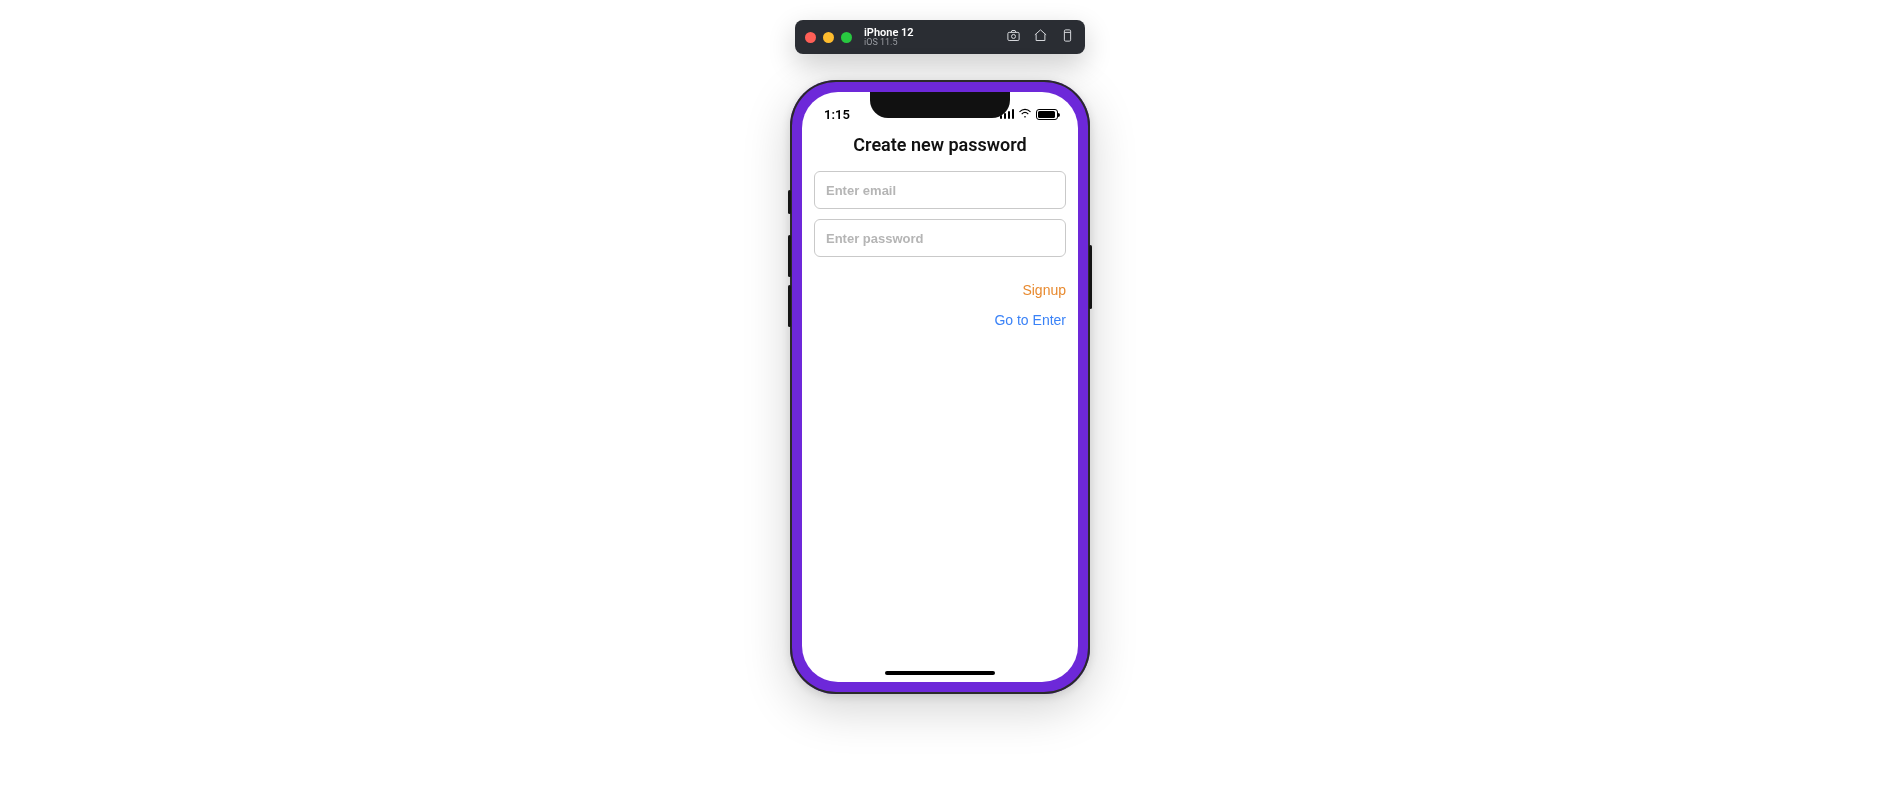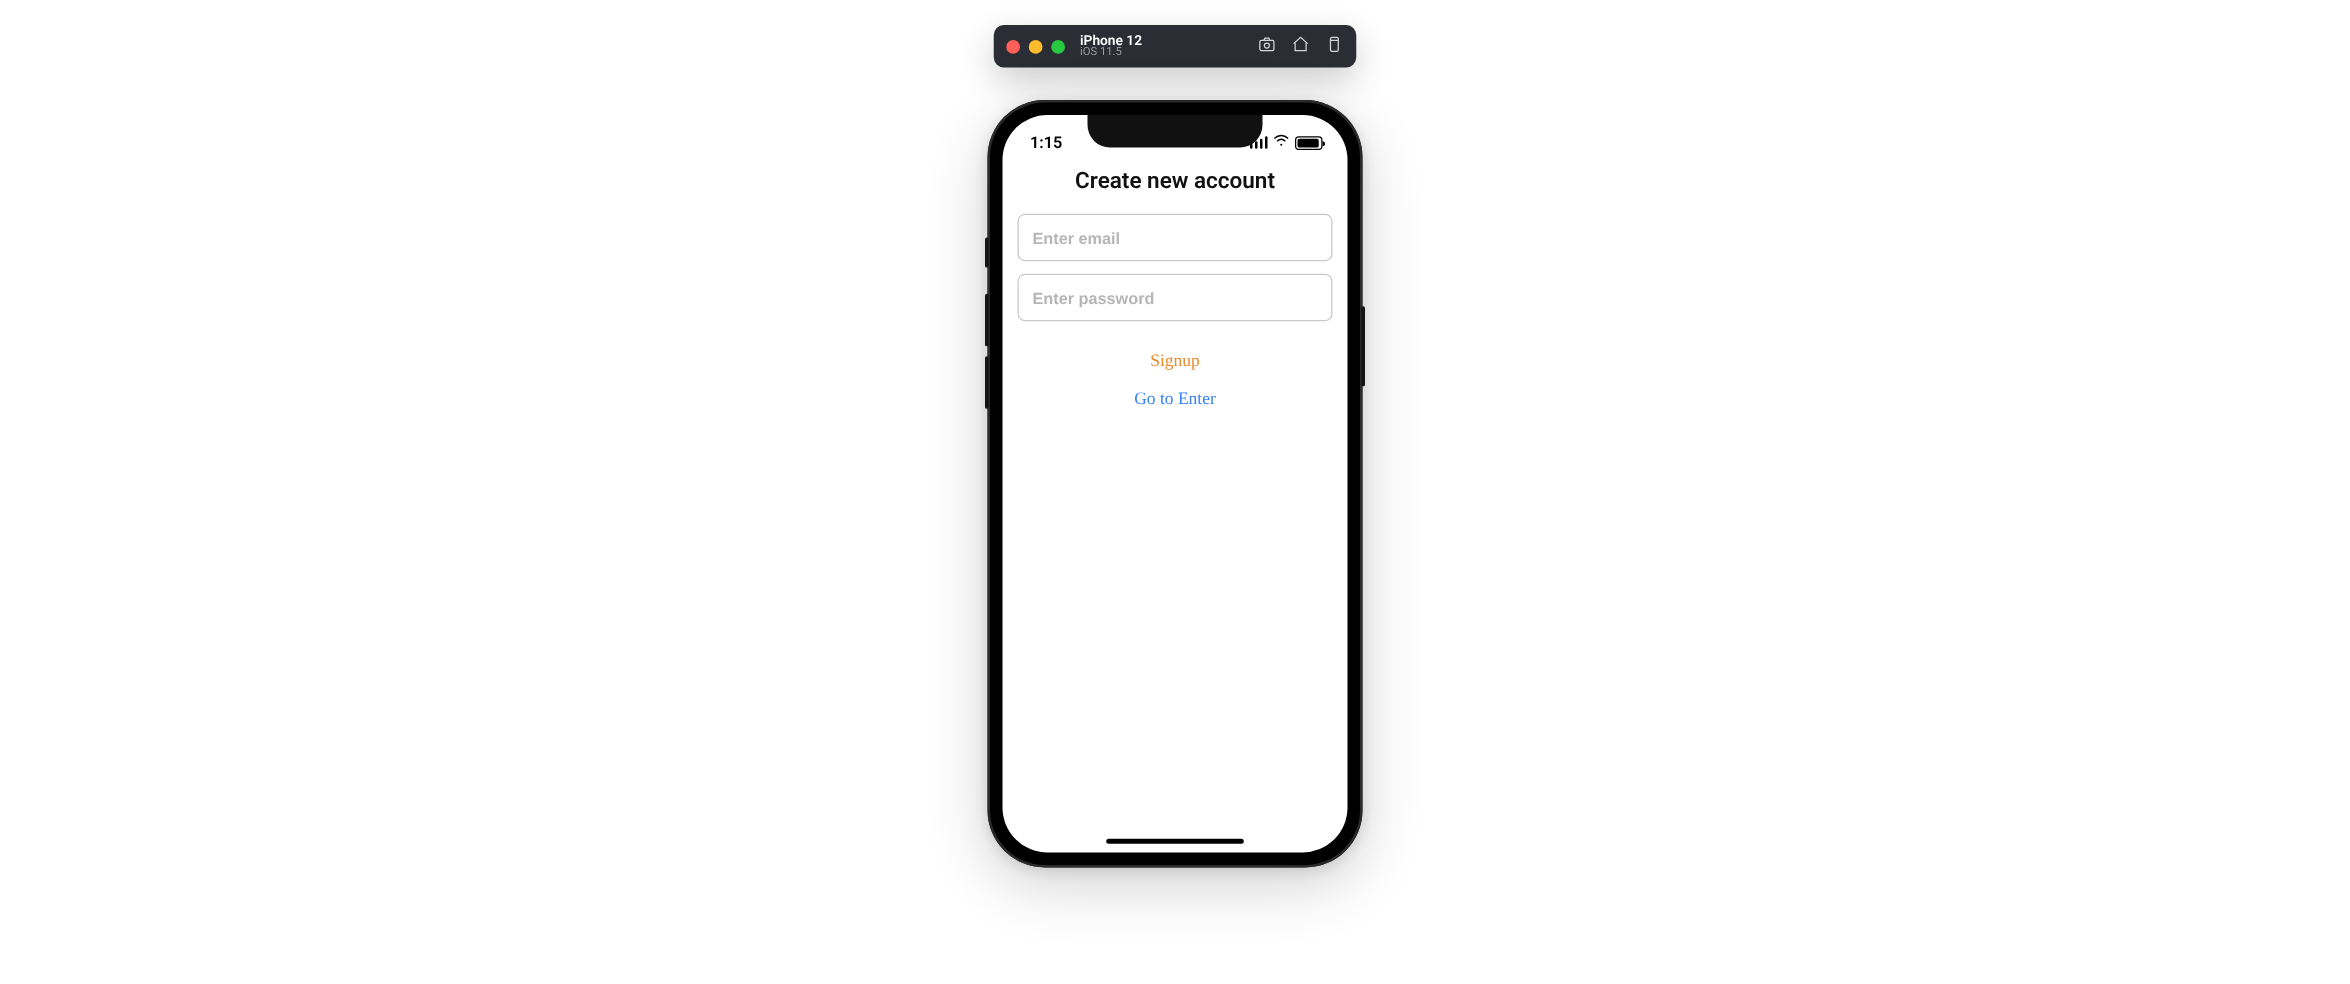--- a/index.html
+++ b/index.html
@@ -73,21 +73,21 @@
       stroke: currentColor;
       fill: none;
       stroke-width: 1.6;
     }
     
     .iphone {
       position: relative;
       width: 300px;
       height: 614px;
       border-radius: 46px;
-      background: #000000;
+      background: #6d28d9;
       padding: 12px;
       box-shadow:
         0 14px 48px rgba(0,0,0,0.18),
         0 2px 10px rgba(0,0,0,0.12),
         inset 0 0 0 2px #2a2a2a;
     }
     .side-btn {
       position: absolute;
       background: #141414;
       border-radius: 2px;
@@ -211,21 +211,22 @@
       color: #b5b5b5;
     }
     .link-btn {
       display: block;
       width: 100%;
       background: none;
       border: none;
       font-size: 14px;
       cursor: pointer;
       padding: 5px 0;
-      font-family: Liberation Serif, serif;
+      font-family: Liberation Sans, sans-serif;
+      text-align: right;
     }
     .link-orange { color: #e88a2f; margin-top: 10px; }
     .link-blue   { color: #3a82f7; margin-top: 4px; }
   </style>
 </head>
 <body>
 
 <div class="simulator-wrap">
 
   <div class="sim-bar">
@@ -286,21 +287,21 @@
                 <circle cx="12" cy="16" r="1.5" fill="#000" stroke="none"></circle>
             </svg>
           </span>
           <span class="battery-ic">
             <span class="battery-fill"></span>
           </span>
         </div>
       </div>
 
       <div class="app-content">
-        <div class="app-title">Create new account</div>
+        <div class="app-title">Create new password</div>
 
         <input class="text-input" type="text" placeholder="Enter email" style="">
 
         <input class="text-input" type="password" placeholder="Enter password" style="">
 
         <button class="link-btn link-orange">Signup</button>
 
         <button class="link-btn link-blue">Go to Enter</button>
       </div>
 

